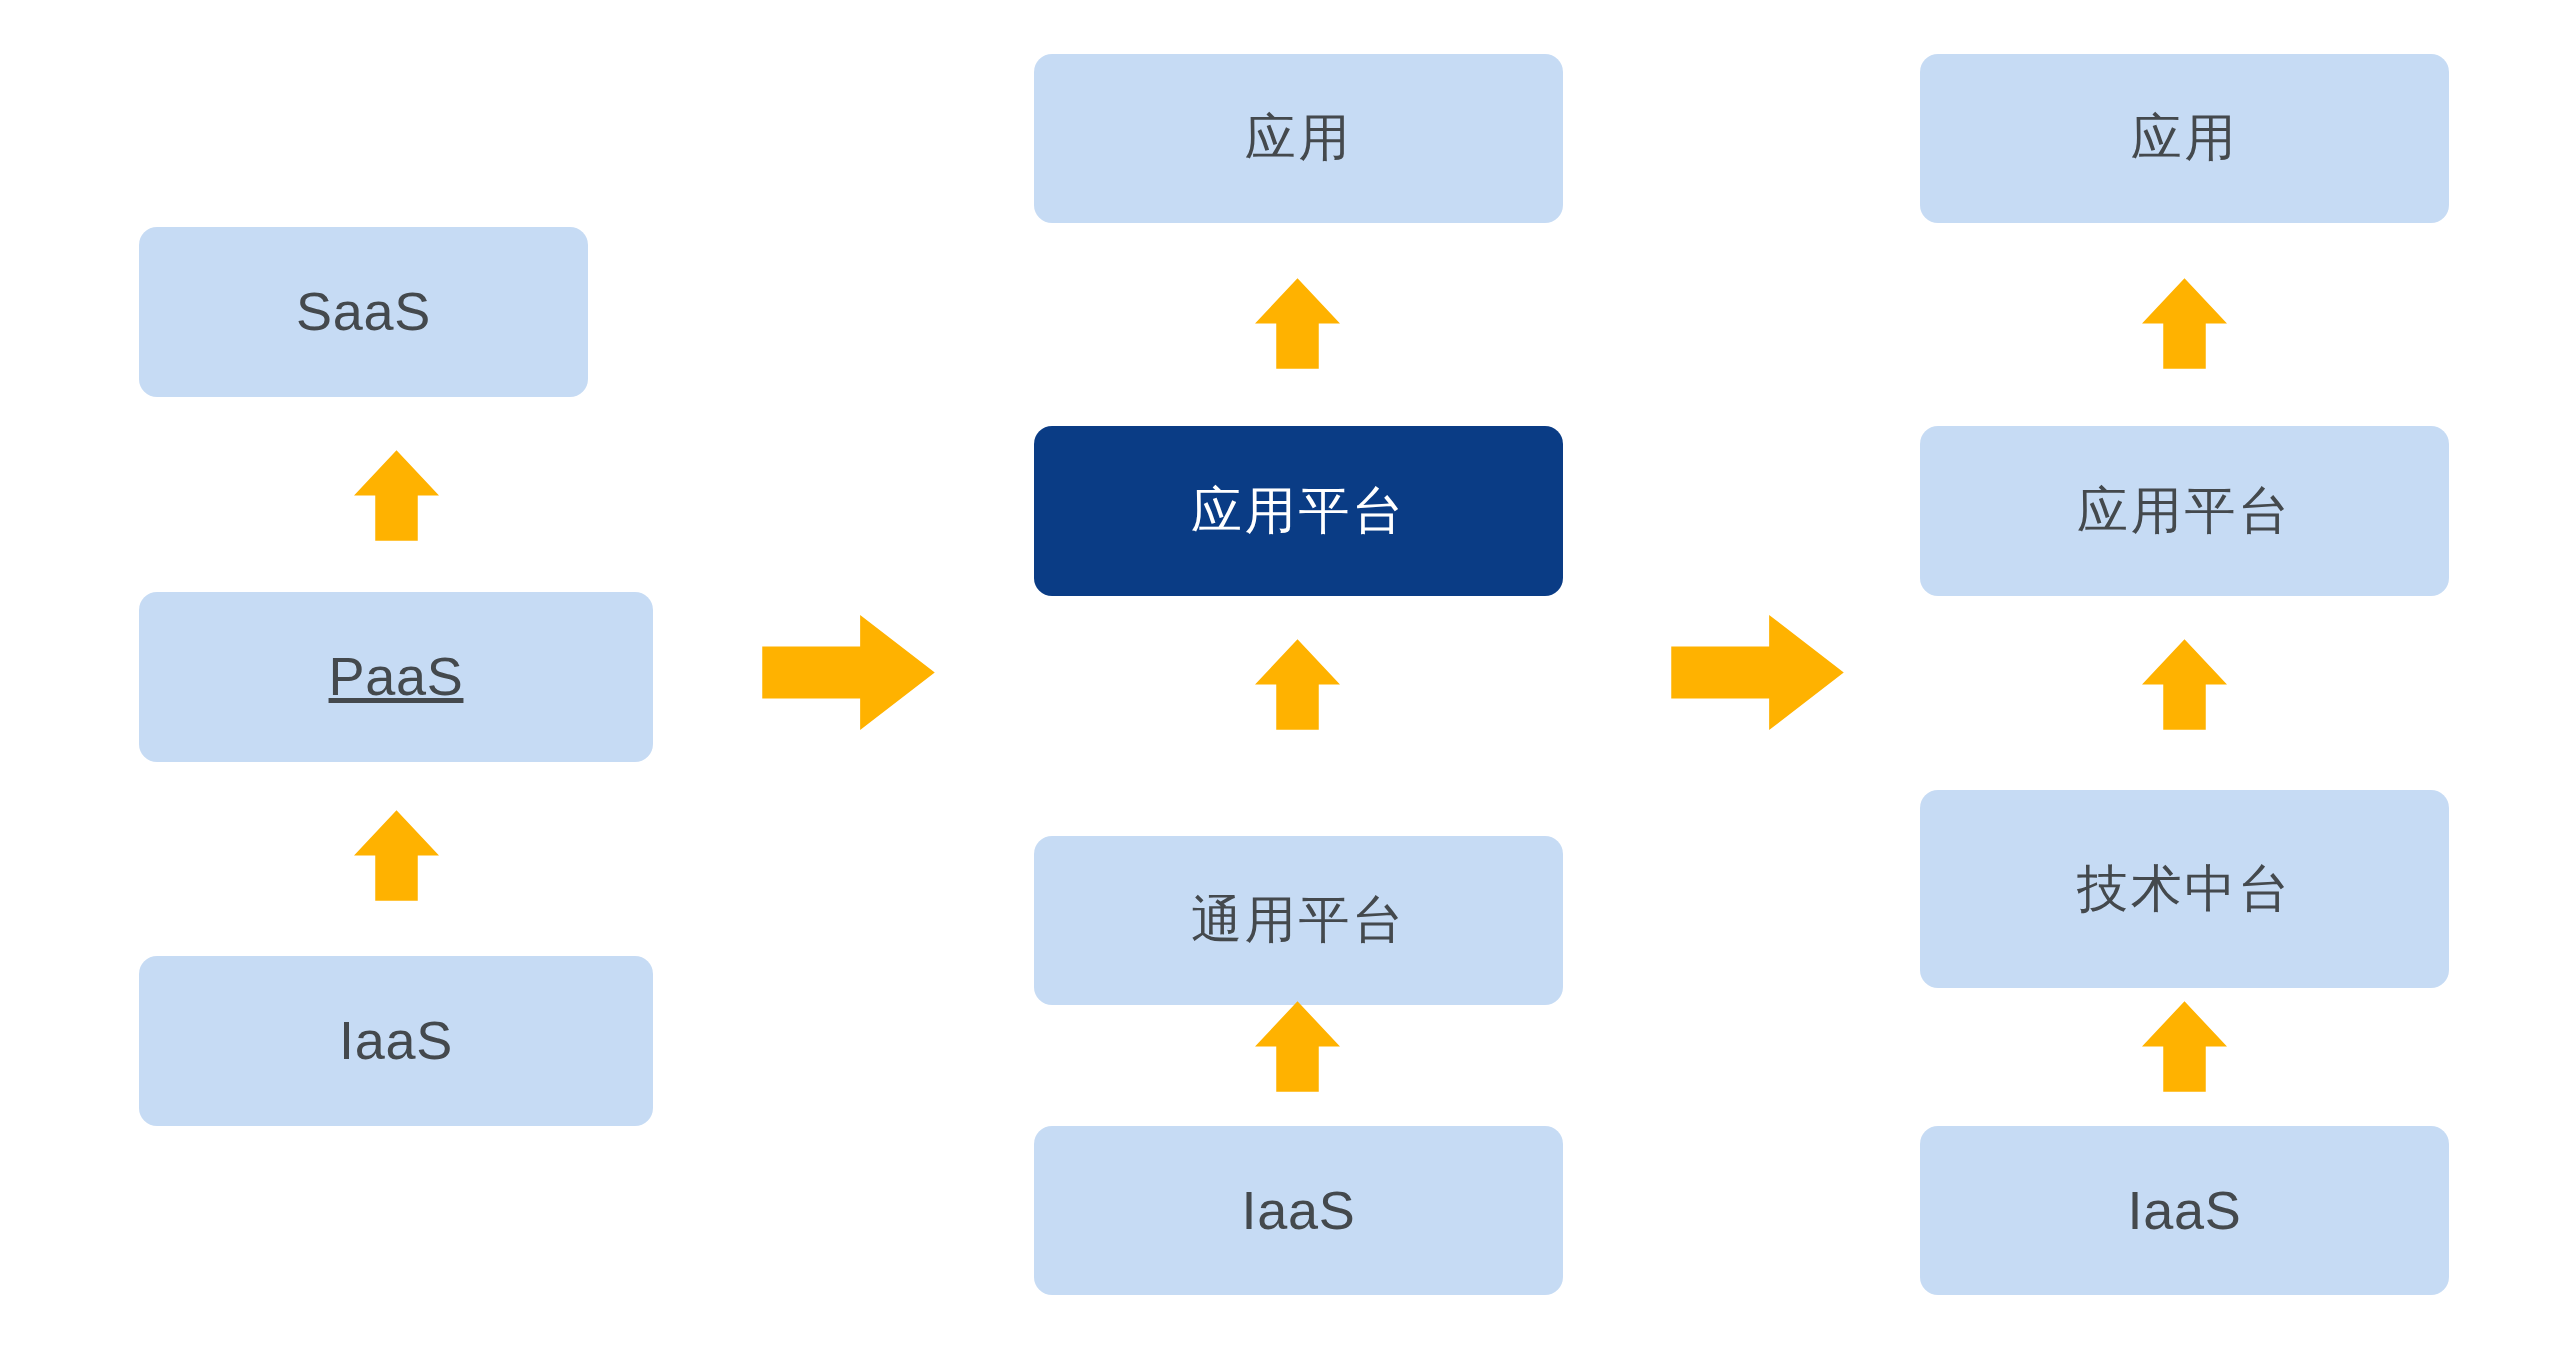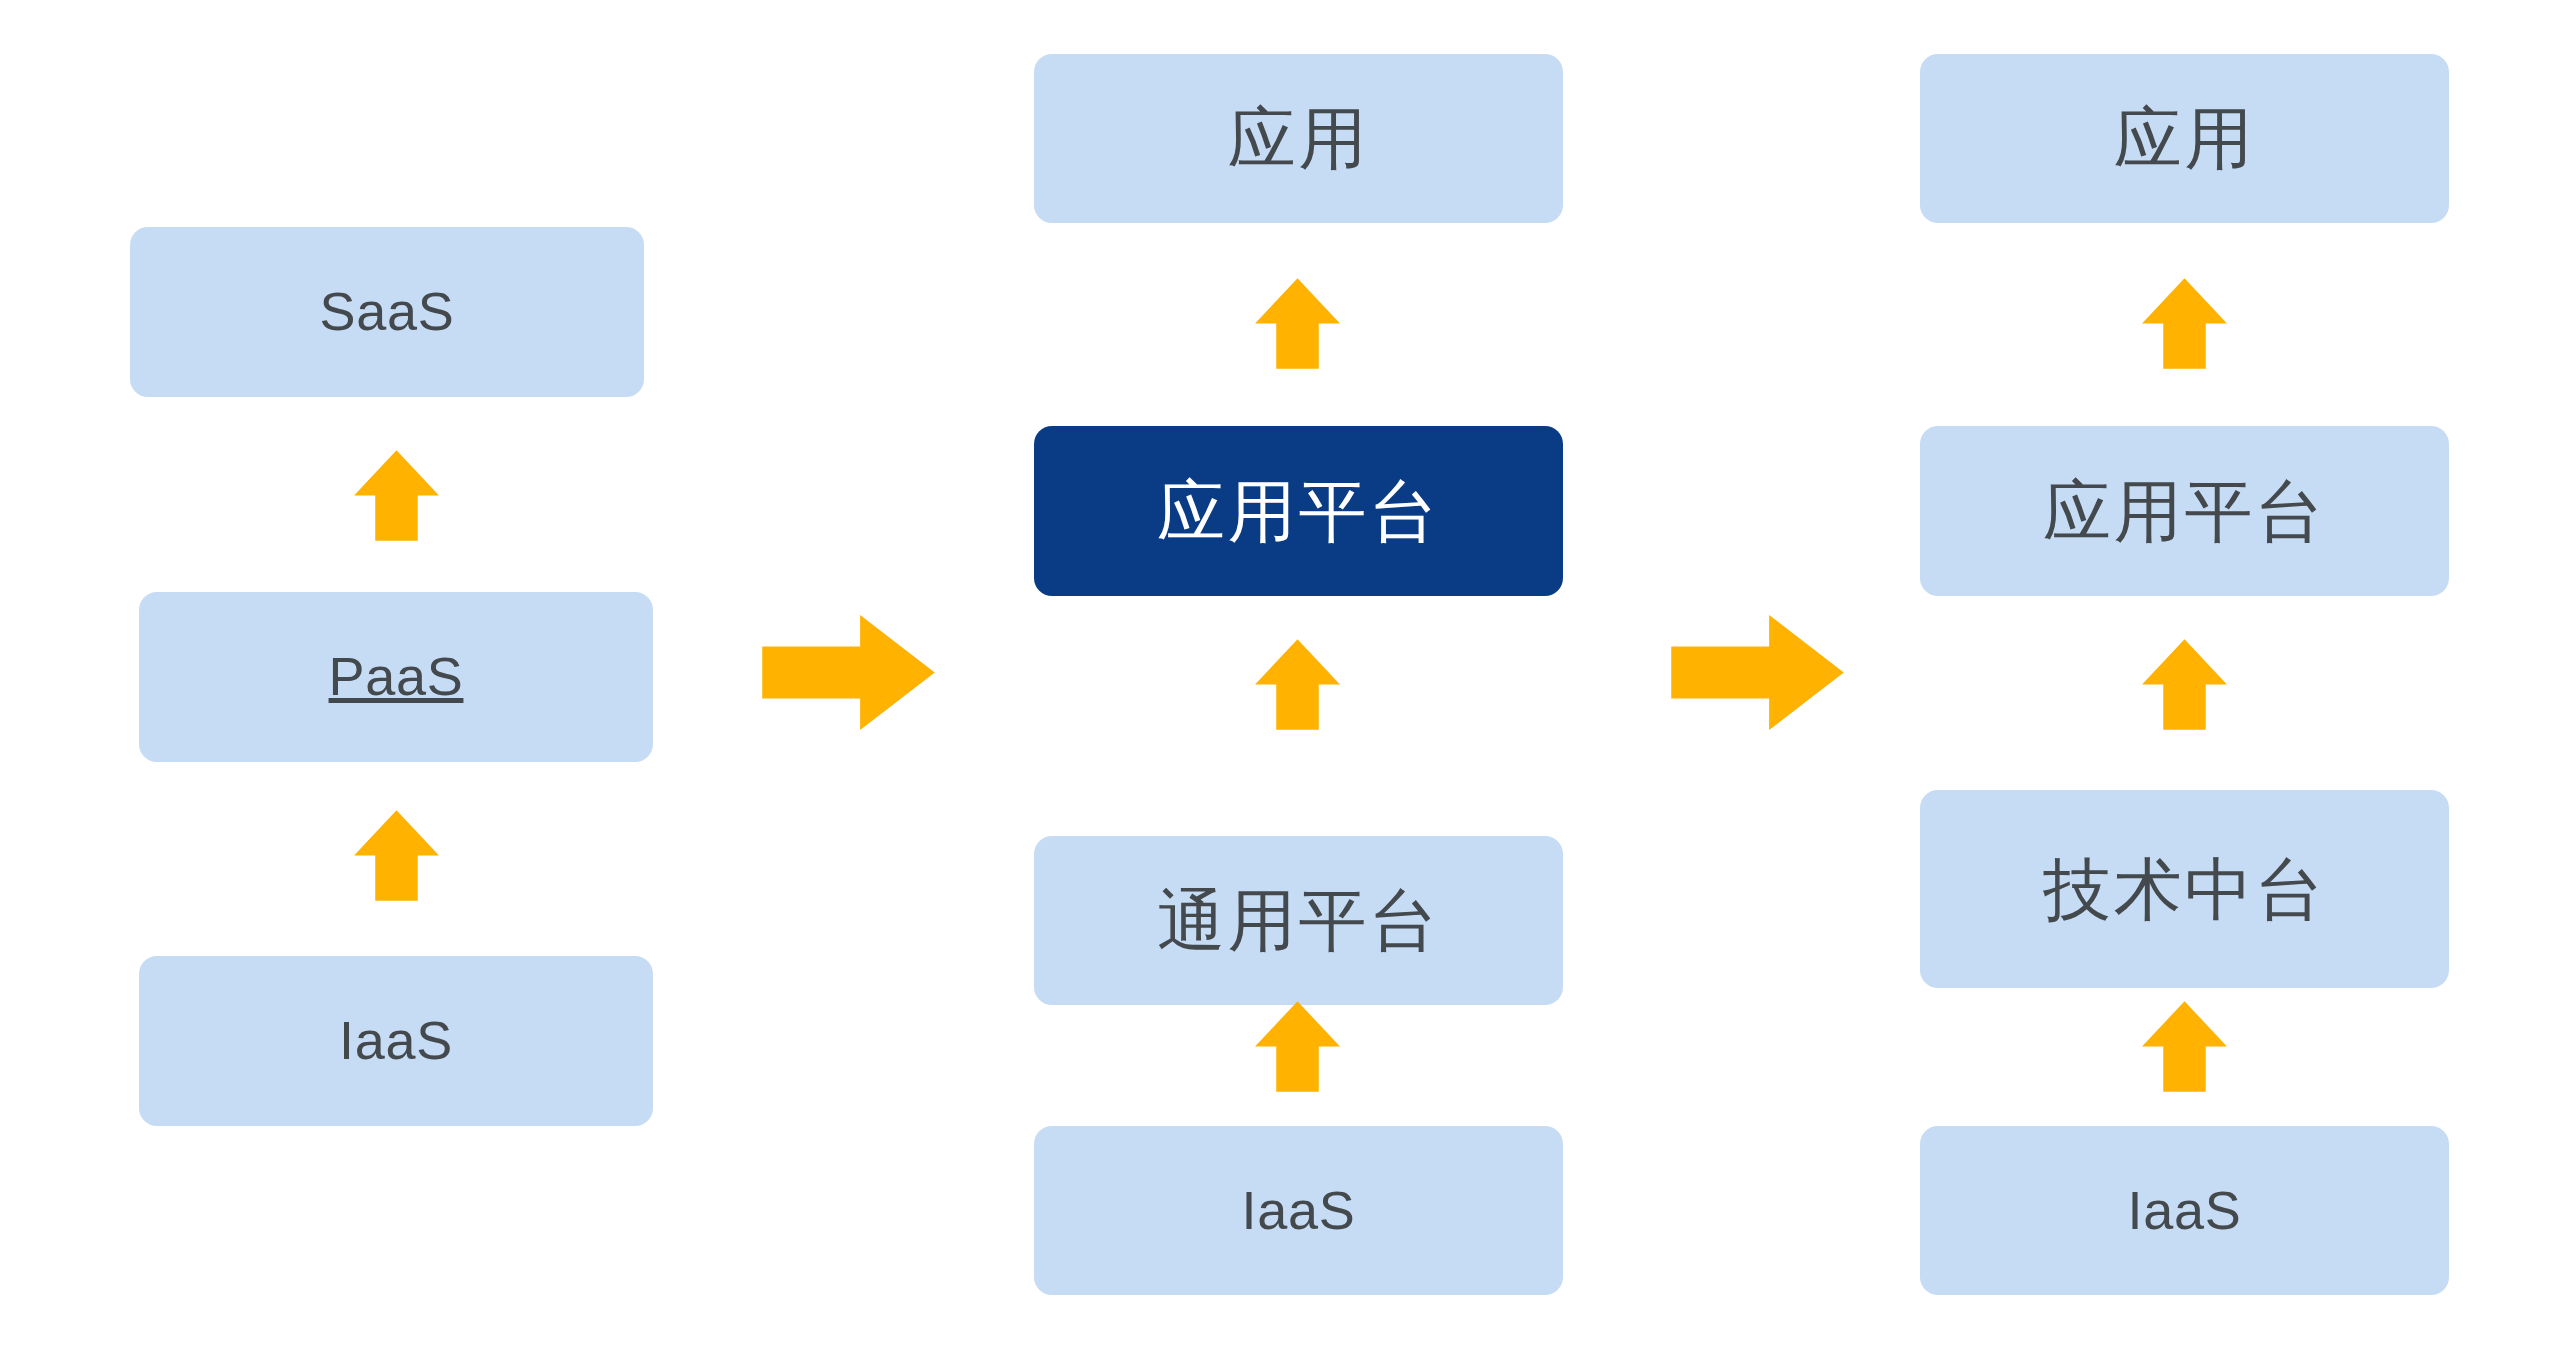--- a/index.html
+++ b/index.html
@@ -36,41 +36,41 @@
     background: #0a3c85;
     color: #ffffff;
   }
   .box-label {
     font-size: 54px;
     font-weight: 400;
     letter-spacing: 0.7px;
     white-space: nowrap;
   }
   .box-label.cjk {
-    font-size: 68px;
+    font-size: 51px;
     letter-spacing: 2.7px;
   }
   .arrow-up {
     position: absolute;
   }
   .arrow-right {
     position: absolute;
   }
   .arrow-up svg, .arrow-right svg {
     display: block;
     width: 100%;
     height: 100%;
   }
 </style>
 </head>
 <body>
 
 <div id="canvas">
 
-  <div class="box box-light" style="left:130px; top:227px; width:514px; height:170px;">
+  <div class="box box-light" style="left:139px; top:227px; width:449px; height:170px;">
     <span class="box-label">SaaS</span>
   </div>
 
   <div class="arrow-up" style="left:354px; top:450px; width:85px; height:91px;">
     <svg viewBox="0 0 124 132" xmlns="http://www.w3.org/2000/svg" aria-hidden="true">
       <polygon points="62,0 124,66 93,66 93,132 31,132 31,66 0,66" fill="#ffb200"></polygon>
     </svg>
   </div>
 
   <div class="box box-light" style="left:139px; top:592px; width:514px; height:170px;text-decoration:underline;">

